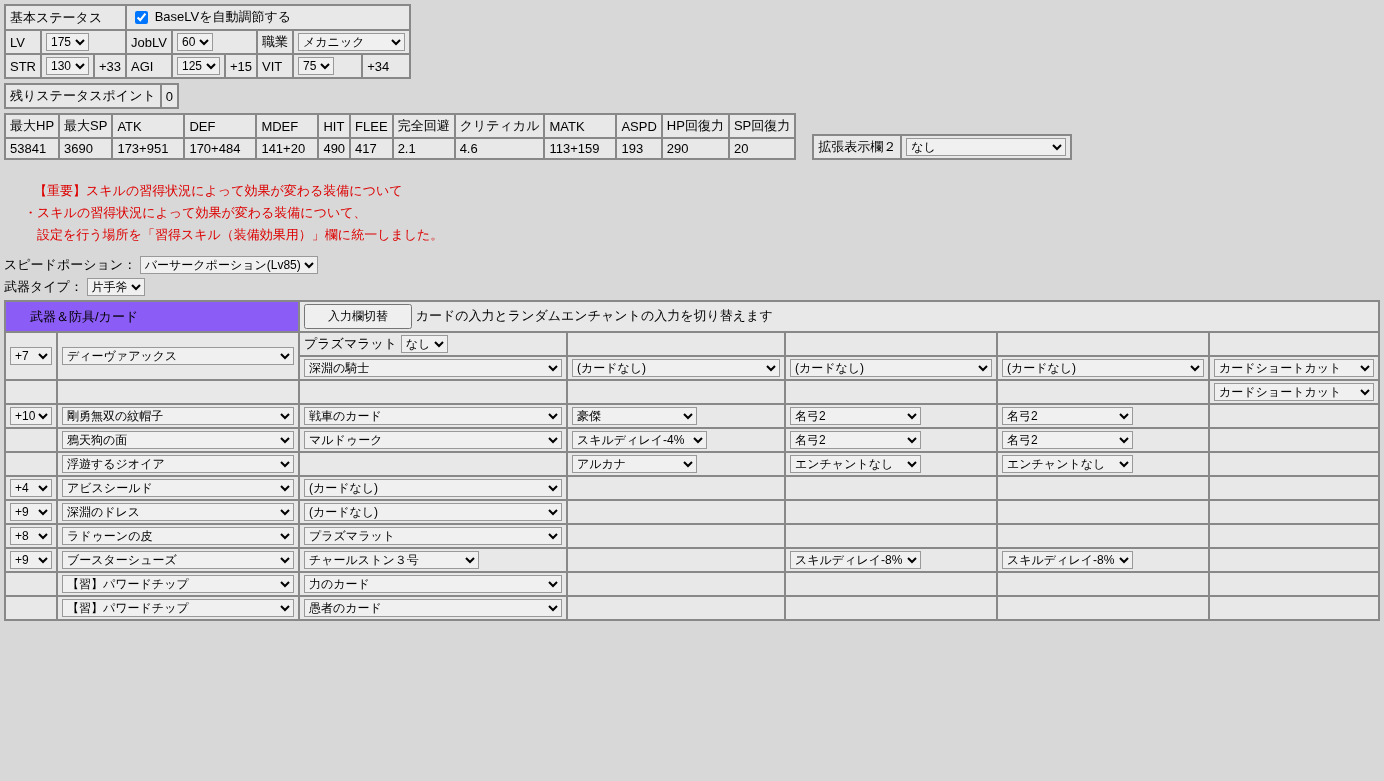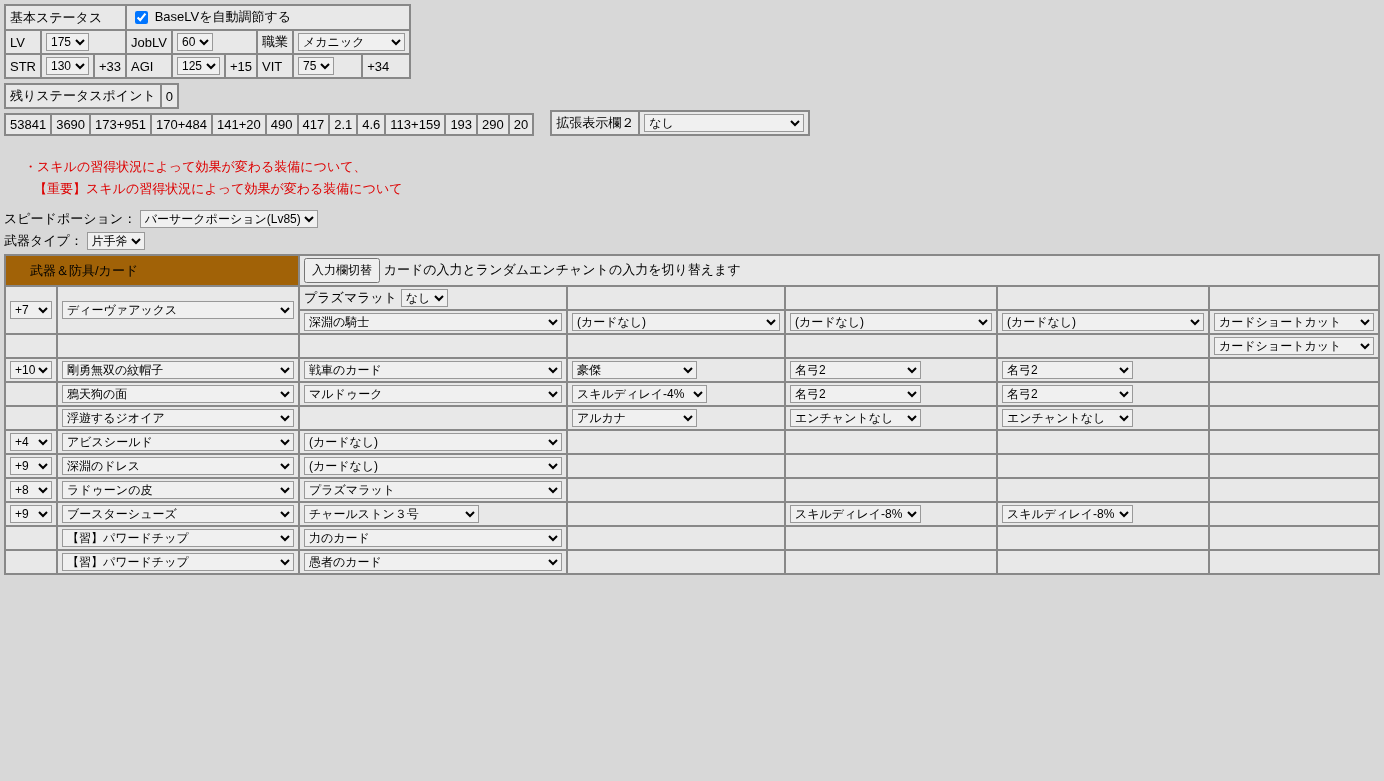--- a/index.html
+++ b/index.html
@@ -32,23 +32,23 @@
     background: #f0f0f0;
     border: 1px solid #999;
   }
   .stats-line td { text-align: right; padding:2px 6px;}
   .stats-header td { background:#e6e6f7; padding:2px 6px;}
   .ext-panel { display:flex; gap:6px;}
   .notice { color:#d00; margin:20px 0 10px 30px; line-height:1.7;}
   .sec-label { margin:4px 0;}
   .eq-table { width:100%; border-collapse:separate; border-spacing:2px; background:#888; margin-top:4px;}
   .eq-table td { background:#e8e8e8; padding:2px 4px; white-space:nowrap;}
-  .eq-table .hdr { background:#a16207;padding-left:24px;}
+  .eq-table .hdr { background:#8b5cf6;padding-left:24px;}
   .eq-table select { width:100%;}
-  button.swap { font-size:12px; padding:2px 6px;}
+  button.swap { font-size:12px; padding:2px 22px;}
   .dark { color:#000000;}
   input[type=checkbox]{vertical-align:middle;}
 </style>
 </head>
 <body>
 
 <div class="top-row">
   <div>
     <table class="box">
       <tbody>
@@ -85,20 +85,35 @@
       <tbody>
           <tr>
         <td class="hdr">残りステータスポイント</td>
         <td>0</td>
       </tr>
     </tbody>
       </table>
 
     <table class="box" style="margin-top:4px;">
       <tbody>
+          <tr class="stats-header">
+        <td>最大HP</td>
+        <td>最大SP</td>
+        <td style="width:70px">ATK</td>
+        <td style="width:70px">DEF</td>
+        <td style="width:60px">MDEF</td>
+        <td>HIT</td>
+        <td>FLEE</td>
+        <td style="width:60px">完全回避</td>
+        <td style="width:80px">クリティカル</td>
+        <td style="width:70px">MATK</td>
+        <td>ASPD</td>
+        <td>HP回復力</td>
+        <td>SP回復力</td>
+      </tr>
       <tr class="stats-line">
         <td>53841</td>
         <td>3690</td>
         <td style="text-align:left">173+951</td>
         <td style="text-align:left">170+484</td>
         <td style="text-align:left">141+20</td>
         <td>490</td>
         <td>417</td>
         <td>2.1</td>
         <td>4.6</td>
@@ -117,22 +132,23 @@
           <tr>
       <td class="hdr">拡張表示欄２</td>
       <td><select style="width:160px"><option>なし</option></select></td>
     </tr>
         </tbody>
       </table>
   </div>
 </div>
 
 <div class="notice">
+  <div>【重要】スキルの習得状況によって効果が変わる装備について</div>
   <div style="margin-left:-10px">・スキルの習得状況によって効果が変わる装備について、</div>
-  <div>【重要】スキルの習得状況によって効果が変わる装備について</div>
+  <div style="margin-left:-10px">　設定を行う場所を「習得スキル（装備効果用）」欄に統一しました。</div>
 </div>
 
 <div class="sec-label">
   <span>スピードポーション：</span>
   <select><option>バーサークポーション(Lv85)</option></select>
 </div>
 <div class="sec-label">
   <span>武器タイプ：</span>
   <select><option>片手斧</option></select>
 </div>

